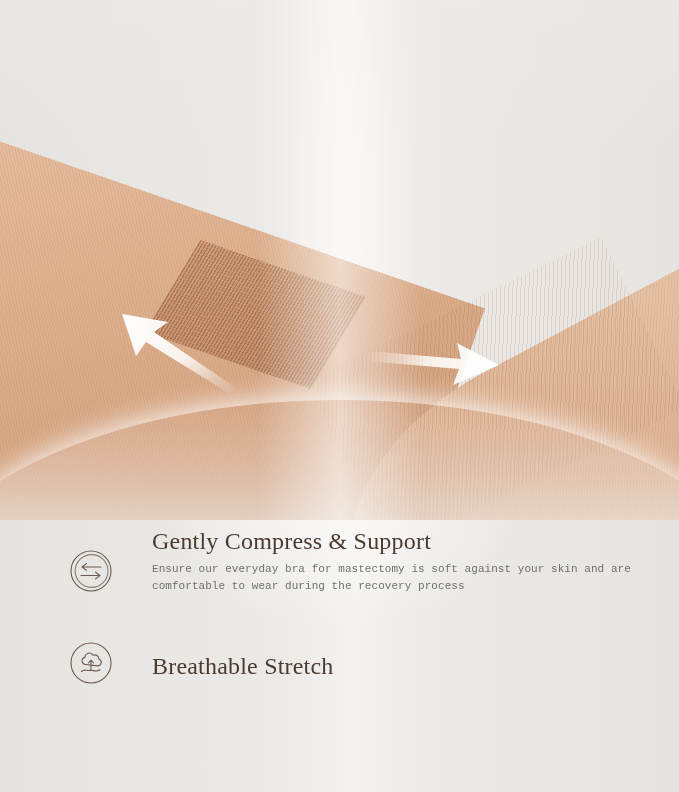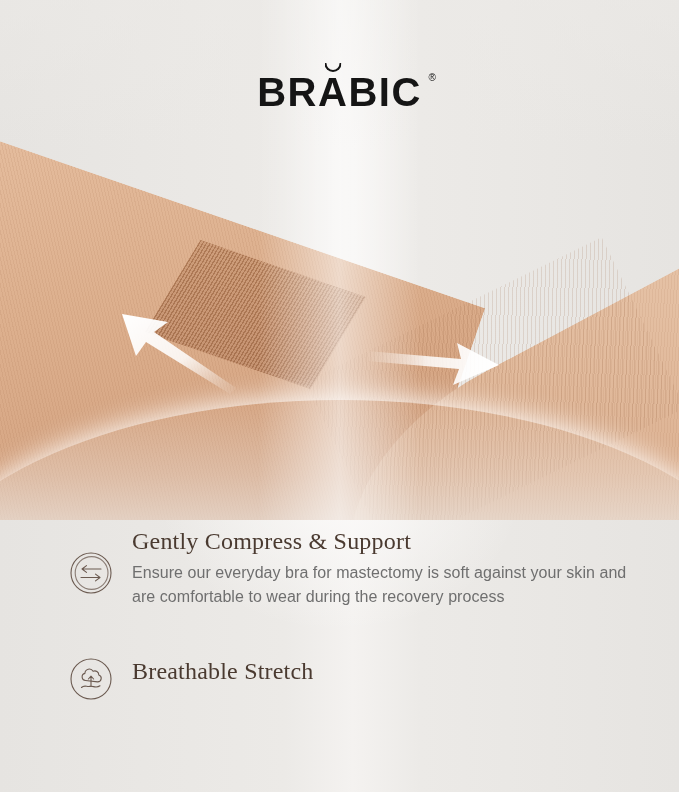--- a/index.html
+++ b/index.html
@@ -166,23 +166,24 @@
   
   .features {
     position:absolute;
     top:524px; left:0;
     width:679px;
     z-index:7;
   }
 
   .feature {
     display:flex;
-    align-items:center;
+    align-items:flex-end;
     padding:0 40px 0 68px;
     margin-bottom:34px;
+    gap:20px;
   }
 
   .feature-icon {
     flex:0 0 auto;
     width:46px; height:46px;
     margin-right:18px;
     margin-top:12px;
   }
 
   .feature-text { flex:1 1 auto; padding-top:2px; }
@@ -191,22 +192,22 @@
     font-family:"Liberation Serif", serif;
     font-size:24px;
     font-weight:400;
     color:#4a3a30;
     letter-spacing:.2px;
     line-height:1.25;
     margin-bottom:5px;
   }
 
   .feature-desc {
-    font-family:Liberation Sans, sans-serif;
-    font-size:16px;
+    font-family:Liberation Mono, monospace;
+    font-size:11px;
     font-weight:400;
     color:#6f6f6f;
     line-height:1.52;
     letter-spacing:.05px;
   }
 </style>
 </head>
 <body>
 
 <div class="page">
@@ -244,23 +245,20 @@
             <stop offset="0%" stop-color="#ffffff" stop-opacity="1"></stop>
             <stop offset="55%" stop-color="#ffffff" stop-opacity=".82"></stop>
             <stop offset="100%" stop-color="#ffffff" stop-opacity="0"></stop>
           </linearGradient>
         </defs>
         <path d="M2 16 L96 24 L92 8 L134 30 L88 50 L94 34 L2 26 Z" fill="url(#agR)"></path>
       </svg>
     </div>
   </div>
 
-  <div class="logo-wrap">
-    <span class="logo"><span>BR</span><span class="breve">A</span><span>BIC</span><span class="reg">®</span></span>
-  </div>
 
   <div class="features">
 
     <div class="feature">
       <div class="feature-icon">
         <svg width="46" height="46" viewBox="0 0 46 46" fill="none" stroke="#6b5a50" stroke-width="1.1">
           <circle cx="23" cy="23" r="20"></circle>
           <circle cx="23.6" cy="23" r="16.4" opacity=".75"></circle>
           <path d="M33 19 H14.5 M18.5 15.6 L14 19 L18.5 22.4" stroke-linecap="round" stroke-linejoin="round" fill="none"></path>
           <path d="M13 27.5 H31.5 M27.5 24.1 L32 27.5 L27.5 30.9" stroke-linecap="round" stroke-linejoin="round" fill="none"></path>

